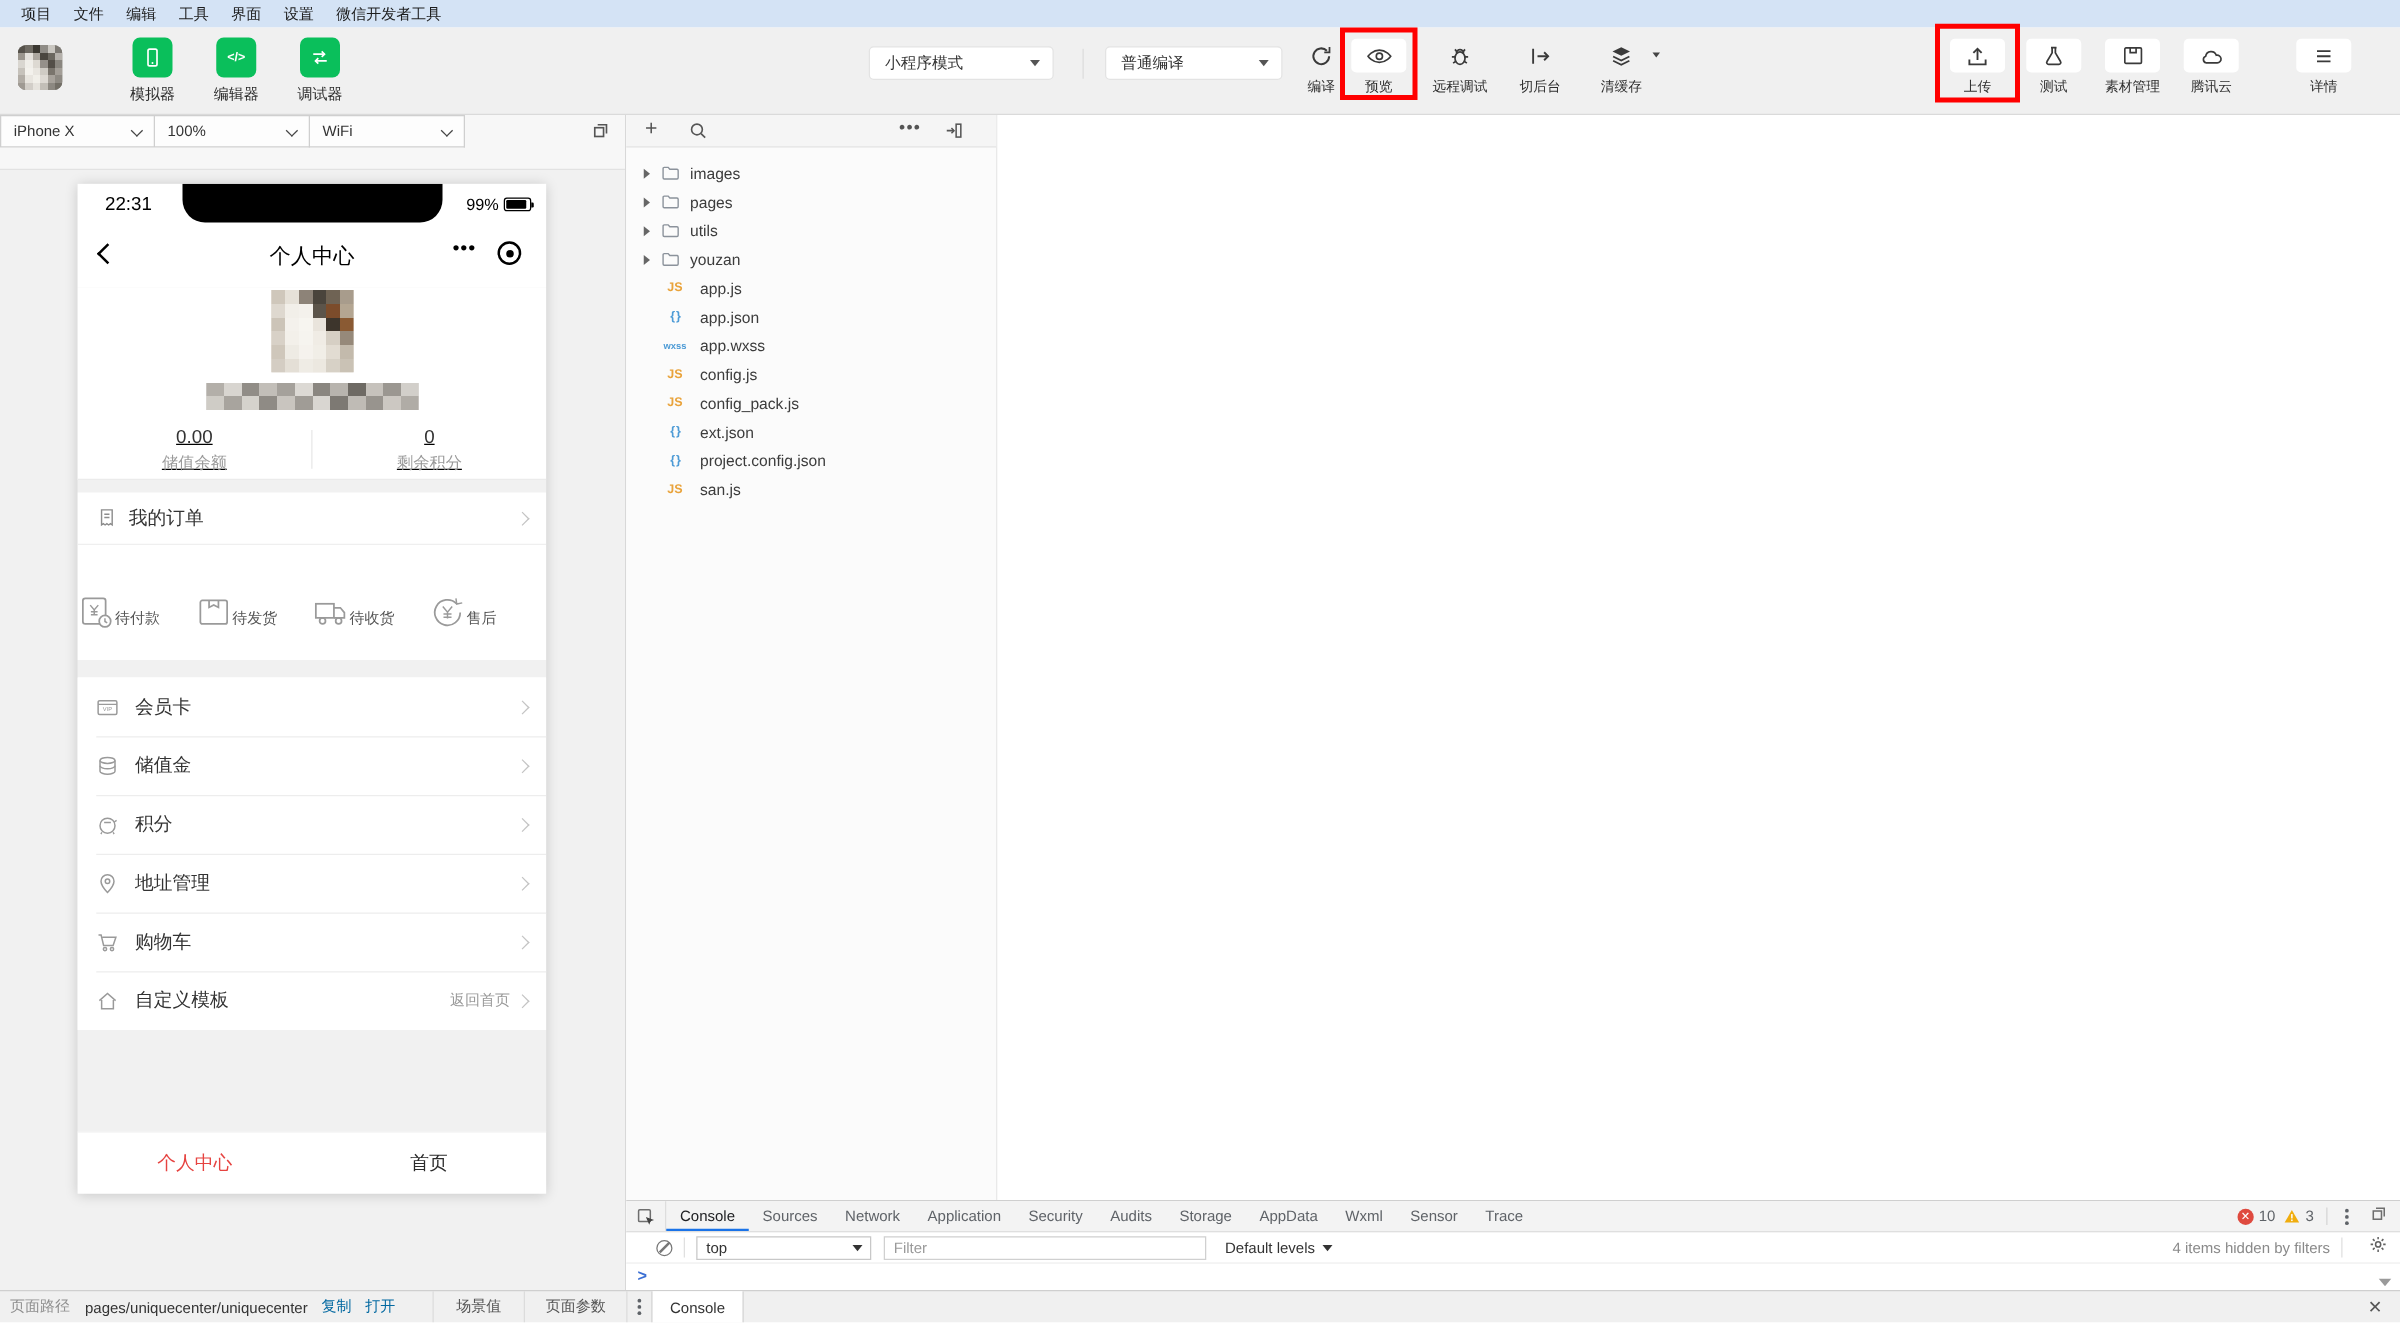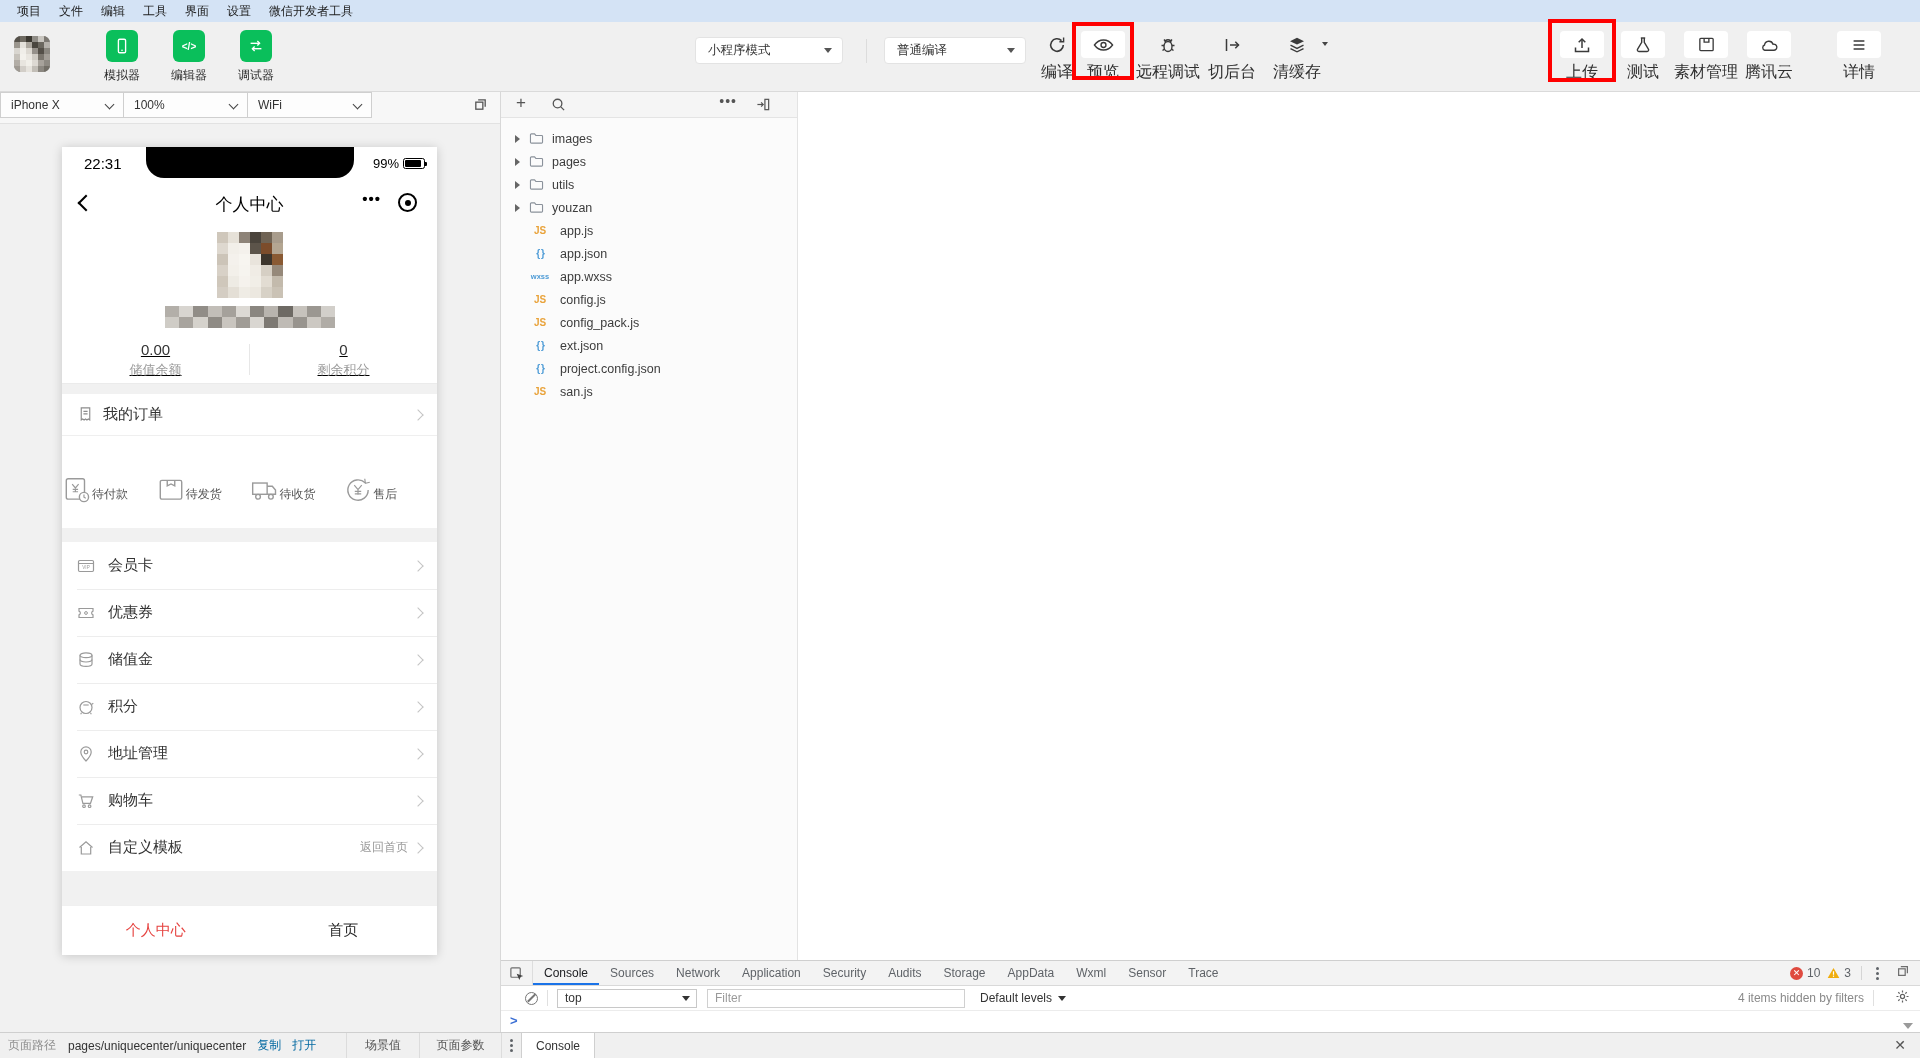--- a/index.html
+++ b/index.html
@@ -34,34 +34,34 @@
     border-top:5px solid #555; }
   #sel-mode { left:695px; width:148px; }
   #sel-compile { left:884px; width:142px; }
   .vdiv { position:absolute; left:866px; top:17px; width:1px; height:24px; background:#dcdcdc; }
 
   .tb-btn { position:absolute; top:9px; display:flex; flex-direction:column; align-items:center;
     cursor:pointer; }
   .tb-btn .ic { height:27px; min-width:44px; display:flex; align-items:center;
     justify-content:center; border-radius:4px; position:relative; }
   .tb-btn.boxed .ic { background:#fff; }
-  .tb-btn .blabel { font-size:16px; color:#2f2f2f; margin-top:4px; white-space:nowrap; }
+  .tb-btn .blabel { font-size:11px; color:#2f2f2f; margin-top:4px; white-space:nowrap; }
   .mini-caret { position:absolute; right:-9px; top:11px; width:0; height:0;
     border-left:3.5px solid transparent; border-right:3.5px solid transparent;
     border-top:4.5px solid #444; }
   .hl { position:absolute; border:4px solid #ff0000; pointer-events:none; }
   #hl-preview { left:1072px; top:0px; width:62px; height:58px; }
   #hl-upload  { left:1548px; top:-3px; width:68px; height:63px; }
 
   
   #main { position:absolute; left:0; top:92px; width:1920px; height:940px; display:flex; }
 
   
   #sim-panel { width:500px; height:940px; background:#f1f1f1; position:relative; flex:none; }
-  #sim-toolbar { height:32px; display:flex; background:#f7f7f7; border-bottom:1px solid #e2e2e2; }
+  #sim-toolbar { height:44px; display:flex; background:#f7f7f7; border-bottom:1px solid #e2e2e2; }
   .ssel { width:124px; height:26px; border:1px solid #cfcfcf; border-left-width:0;
     background:#fdfdfd; display:flex; align-items:center; padding:0 10px; font-size:12px;
     color:#333; position:relative; cursor:pointer; }
   .ssel:first-child { border-left-width:1px; }
   .vchev { position:absolute; right:10px; top:8px; width:7px; height:7px;
     border-right:1.6px solid #444; border-bottom:1.6px solid #444; transform:rotate(45deg); }
   #sim-detach { position:absolute; right:12px; top:5px; cursor:pointer; }
 
   
   #phone { position:absolute; left:62px; top:55px; width:375px; height:808px;
@@ -610,30 +610,20 @@
                 <path d="M1.5 6.5h15" stroke-width="1"></path>
                 <text x="9" y="12.2" text-anchor="middle" font-size="4.6" fill="#9a9a9a" stroke="none" font-family="Liberation Sans,sans-serif">VIP</text>
               </svg>
             <span class="rlabel">会员卡</span>
             <span class="rright">
                 <i class="chev"></i>
               </span>
           </div>
           <div class="p-row">
             <svg width="18" height="18" viewBox="0 0 18 18" fill="none" stroke="#9a9a9a" stroke-width="1.2">
-                <path d="M2 4.5h14v2.6a2 2 0 0 0 0 3.8v2.6H2v-2.6a2 2 0 0 0 0-3.8z"></path>
-                <circle cx="9" cy="9" r="1.4" stroke-width="1"></circle>
-              </svg>
-            <span class="rlabel">优惠券</span>
-            <span class="rright">
-                <i class="chev"></i>
-              </span>
-          </div>
-          <div class="p-row">
-            <svg width="18" height="18" viewBox="0 0 18 18" fill="none" stroke="#9a9a9a" stroke-width="1.2">
                 <ellipse cx="9" cy="4.3" rx="6" ry="2.4"></ellipse>
                 <path d="M3 4.3v4.3c0 1.3 2.7 2.4 6 2.4s6-1.1 6-2.4V4.3"></path>
                 <path d="M3 8.6v4.3c0 1.3 2.7 2.4 6 2.4s6-1.1 6-2.4V8.6"></path>
               </svg>
             <span class="rlabel">储值金</span>
             <span class="rright">
                 <i class="chev"></i>
               </span>
           </div>
           <div class="p-row">

